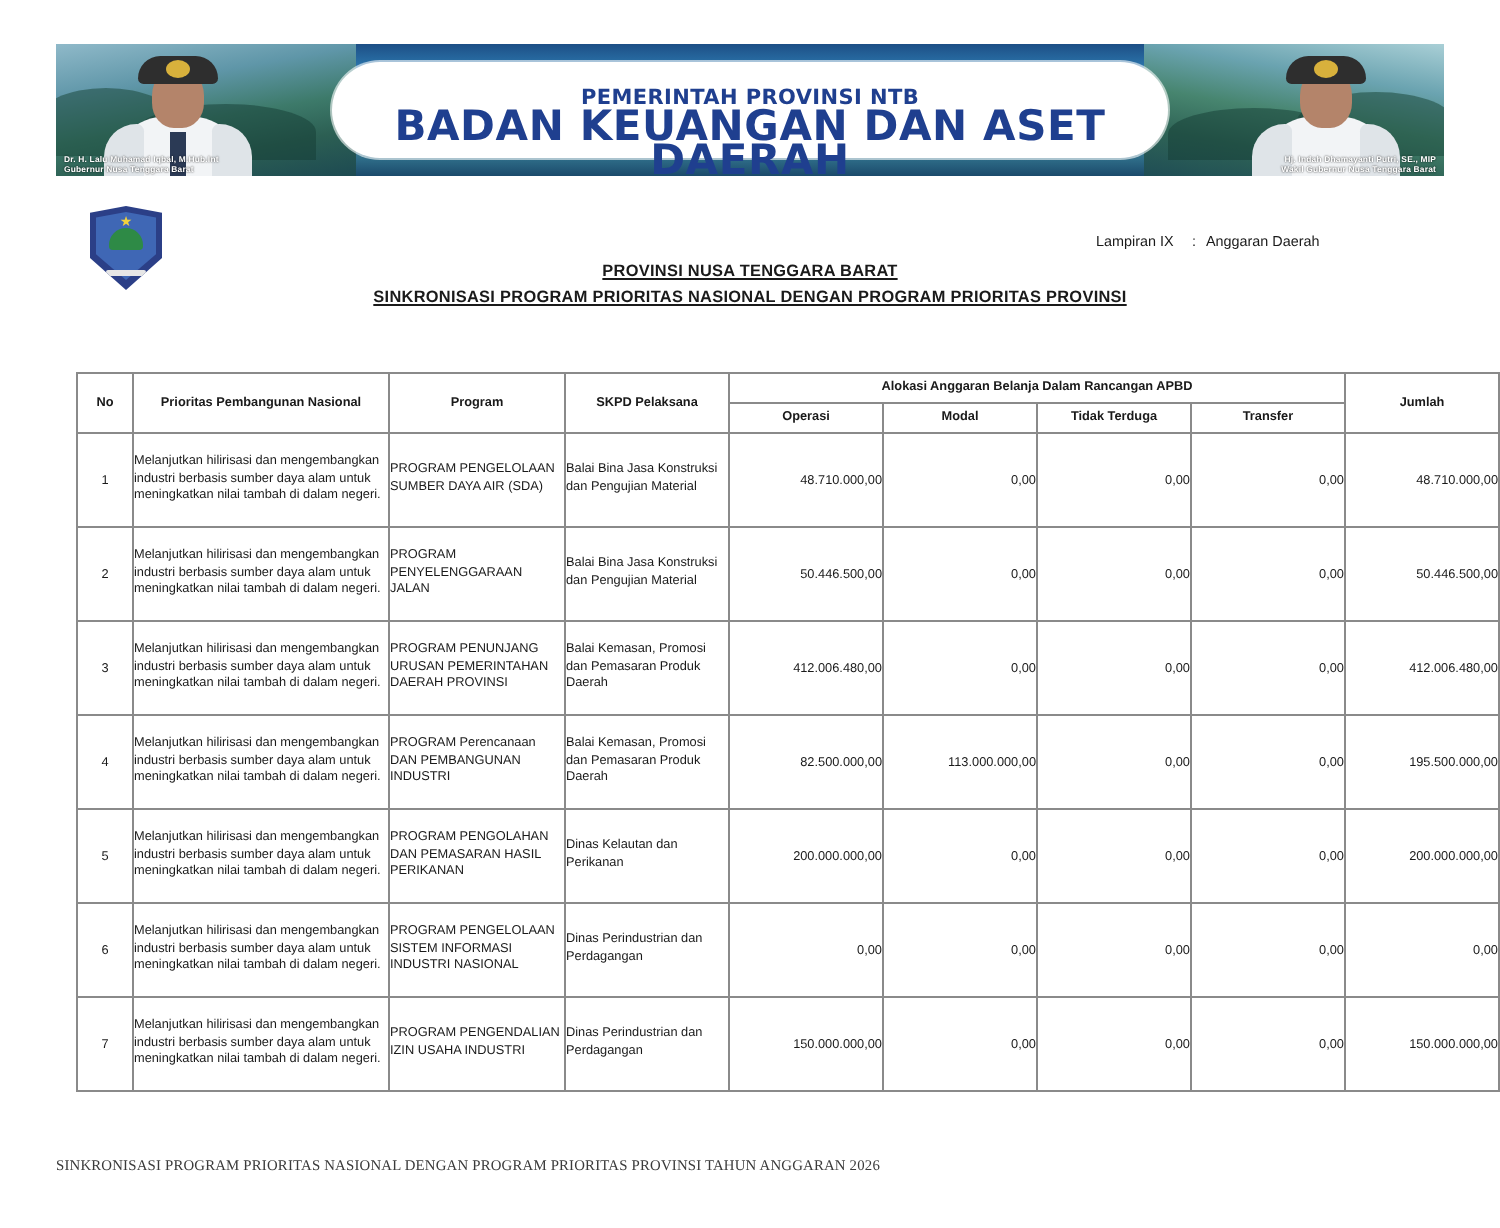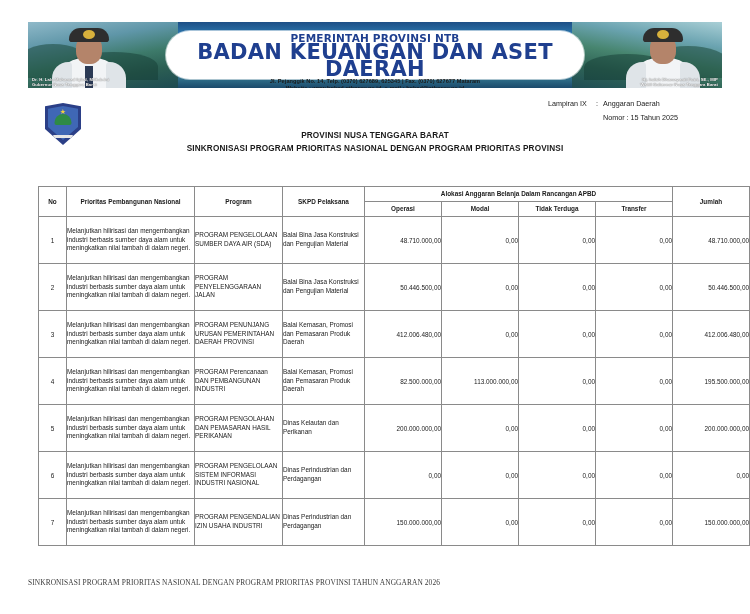--- a/index.html
+++ b/index.html
@@ -86,21 +86,21 @@
   .p-caption.left { left: 4px; }
   .p-caption.right { right: 4px; text-align: right; }
 
   .banner-plate {
     position: absolute; left: 138px; top: 9px;
     width: 418px; height: 48px;
     background: #ffffff;
     border-radius: 24px;
     box-shadow: 0 0 0 1px rgba(255,255,255,.6);
     text-align: center;
-    padding-top: 2px;
+    padding-top: 13px;
   }
   .bp-line1 {
     font-size: 10.5px; font-weight: bold; color: #1f3f8f;
     letter-spacing: .2px; line-height: 11px;
     font-family: "DejaVu Sans", sans-serif;
   }
   .bp-line2 {
     font-size: 21px; font-weight: bold; color: #1f3f8f;
     letter-spacing: .3px; line-height: 17px;
     font-family: "DejaVu Sans", sans-serif;
@@ -143,30 +143,31 @@
   .emblem-base {
     position: absolute; left: 50%; bottom: 7px; transform: translateX(-50%);
     width: 20px; height: 3px; background: #e6e6e6; border-radius: 1px;
   }
 
   
   .meta {
     position: absolute; left: 548px; top: 97px;
     font-size: 7.2px; line-height: 13.5px; color: #1a1a1a;
   }
-  .meta-row { display: flex; }
+  .meta-row { display: flex; margin-top: 17px; }
   .meta-label { width: 48px; }
   .meta-colon { width: 7px; }
   .meta-val { }
   .meta-indent { padding-left: 55px; }
 
   
   .doc-title {
     position: absolute; left: 0; top: 129px; width: 750px;
     text-align: center;
+    text-decoration: underline;
   }
   .doc-title div {
     font-size: 8.2px; font-weight: bold; line-height: 13px;
     letter-spacing: .15px; color: #1a1a1a;
   }
 
   
   .tbl-wrap {
     position: absolute; left: 38px; top: 186px; width: 674px;
   }
@@ -264,21 +265,20 @@
     <div class="emblem-base"></div>
   </div>
 </div>
 
 <div class="meta">
   <div class="meta-row">
     <span class="meta-label">Lampiran IX</span>
     <span class="meta-colon">:</span>
     <span class="meta-val">Anggaran Daerah</span>
   </div>
-  <div class="meta-indent">Nomor : 15 Tahun 2025</div>
 </div>
 
 <div class="doc-title">
   <div>PROVINSI NUSA TENGGARA BARAT</div>
   <div>SINKRONISASI PROGRAM PRIORITAS NASIONAL DENGAN PROGRAM PRIORITAS PROVINSI</div>
 </div>
 
 <div class="tbl-wrap">
   <table class="main">
     <colgroup>

